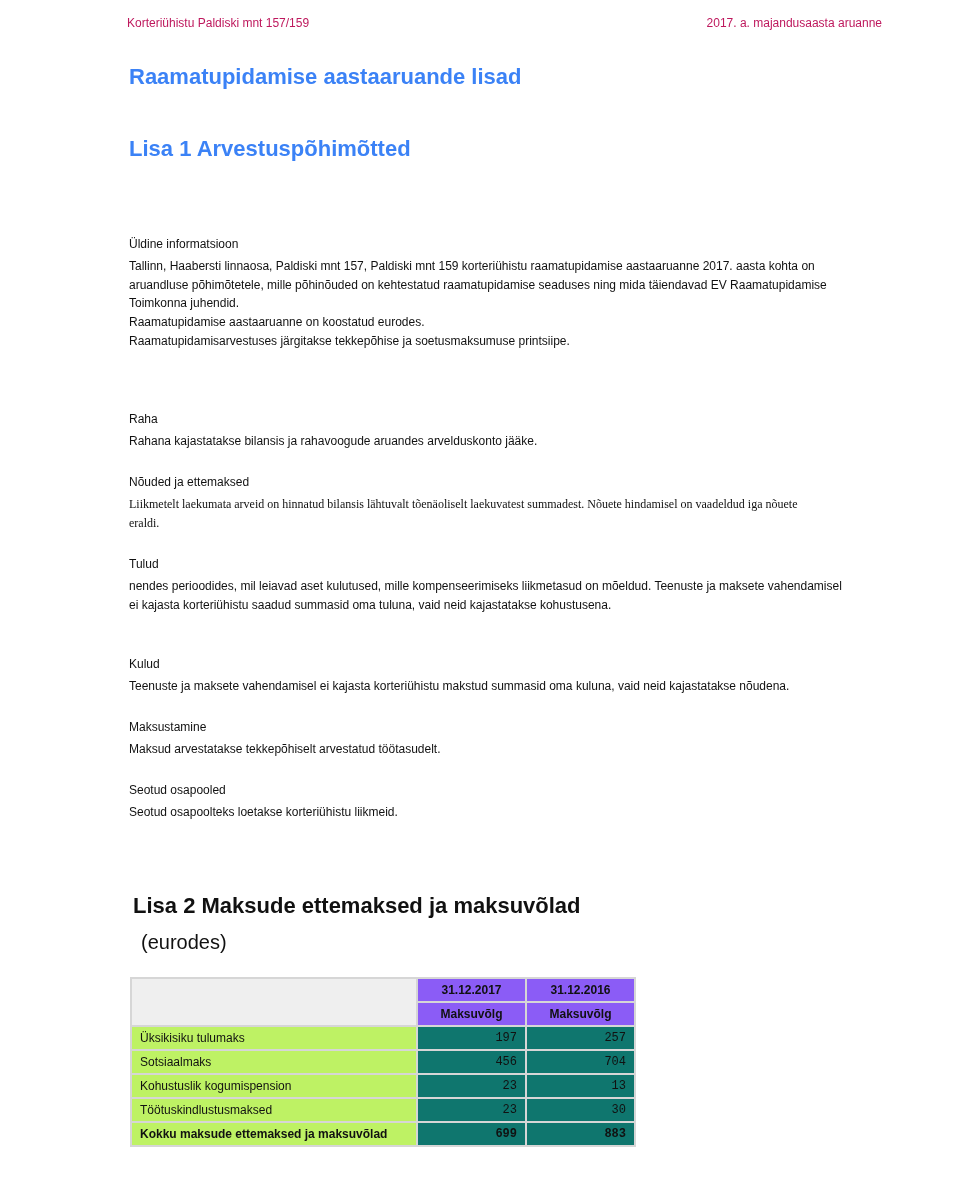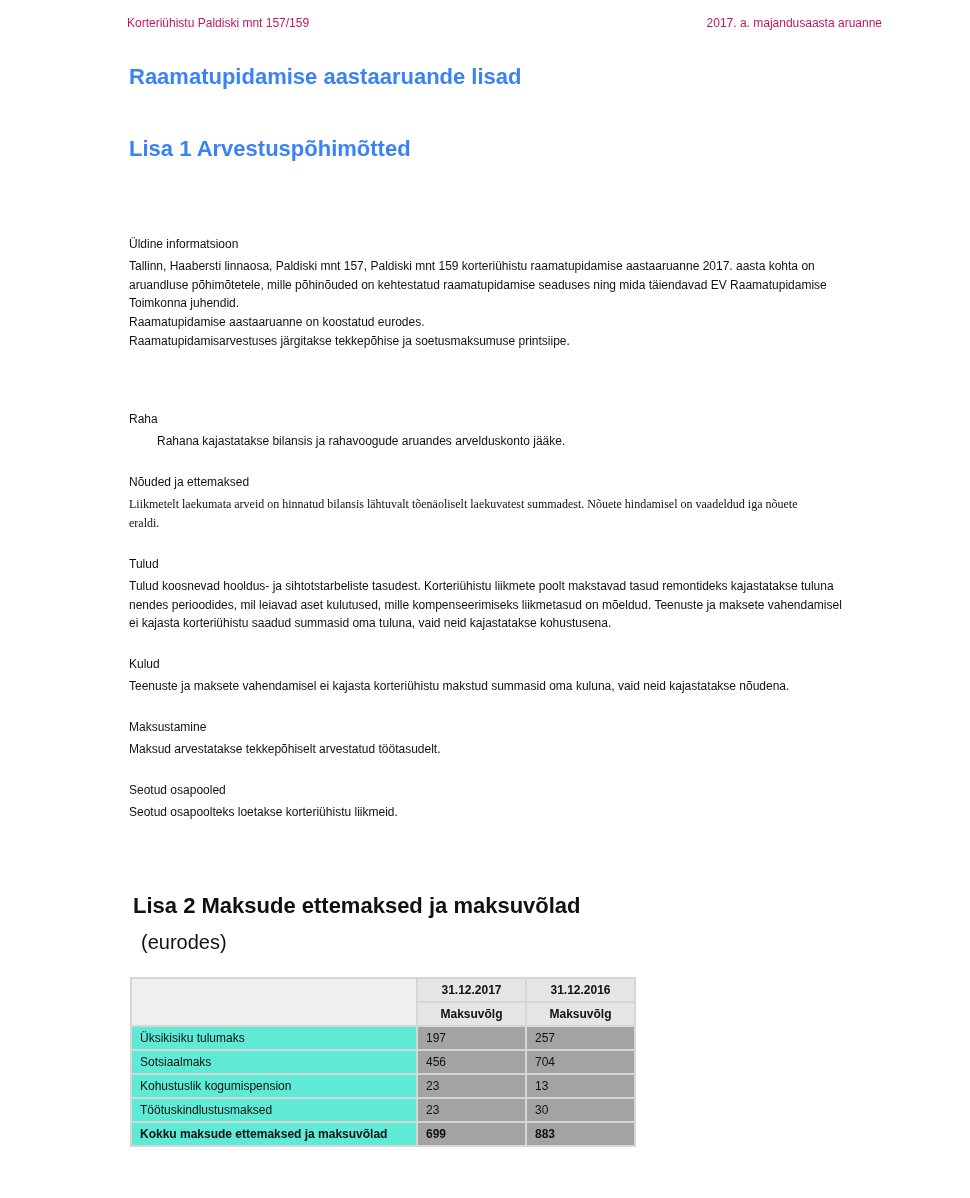--- a/index.html
+++ b/index.html
@@ -17,23 +17,23 @@
   .h2 { position: absolute; left: 133px; top: 893px; font-weight: bold; font-size: 22px; margin: 0; }
   .h2-sub { position: absolute; left: 133px; top: 923px; font-size: 20px; margin: 8px; }
   table.tax {
     position: absolute; left: 130px; top: 977px;
     border-collapse: collapse; font-size: 12px;
     border: 2px solid #d6d6d6;
   }
   table.tax td, table.tax th {
     border: 2px solid #d6d6d6; height: 22px; padding: 0 8px;
   }
-  table.tax th { background: #e5e5e5; font-weight: bold; text-align: center; }
-  table.tax td.label { background: #5eead4; width: 268px; text-align: left; }
-  table.tax td.num { background: #a3a3a3; width: 91px; text-align: left; }
+  table.tax th { background: #8b5cf6; font-weight: bold; text-align: center; }
+  table.tax td.label { background: #bef264; width: 268px; text-align: left; }
+  table.tax td.num { background: #0f766e; width: 91px; text-align: right; font-family: Liberation Mono, monospace; }
   table.tax th.corner { background: #efefef; width: 268px; }
   table.tax th.col { width: 91px; }
   table.tax tr.total td { font-weight: bold; }
 </style>
 </head>
 <body>
 
 <div class="hdr hdr-left">Korteriühistu Paldiski mnt 157/159</div>
 <div class="hdr hdr-right">2017. a. majandusaasta aruanne</div>
 
@@ -43,33 +43,32 @@
 <div class="sec-title" style="top:237px;">Üldine informatsioon</div>
 <div class="sec-body" style="top:257px;">
   <p>Tallinn, Haabersti linnaosa, Paldiski mnt 157, Paldiski mnt 159 korteriühistu raamatupidamise aastaaruanne 2017. aasta kohta on</p>
   <p>aruandluse põhimõtetele, mille põhinõuded on kehtestatud raamatupidamise seaduses ning mida täiendavad EV  Raamatupidamise</p>
   <p>Toimkonna juhendid.</p>
   <p>Raamatupidamise aastaaruanne on koostatud eurodes.</p>
   <p>Raamatupidamisarvestuses järgitakse tekkepõhise ja soetusmaksumuse printsiipe.</p>
 </div>
 
 <div class="sec-title" style="top:412px;">Raha</div>
-<div class="sec-body" style="top:432px;margin-left:28px;">
+<div class="sec-body" style="top:432px;">
   <p>Rahana kajastatakse bilansis ja rahavoogude aruandes arvelduskonto jääke.</p>
 </div>
 
 <div class="sec-title" style="top:475px;">Nõuded ja ettemaksed</div>
 <div class="sec-body" style="top:495px;font-family:Liberation Serif, serif;">
   <p>Liikmetelt laekumata arveid on hinnatud bilansis lähtuvalt tõenäoliselt laekuvatest summadest. Nõuete hindamisel on vaadeldud iga nõuete</p>
   <p>eraldi.</p>
 </div>
 
 <div class="sec-title" style="top:557px;">Tulud</div>
 <div class="sec-body" style="top:577px;">
-  <p>Tulud koosnevad hooldus- ja sihtotstarbeliste tasudest. Korteriühistu liikmete poolt makstavad tasud remontideks kajastatakse tuluna</p>
   <p>nendes perioodides, mil leiavad aset  kulutused, mille kompenseerimiseks liikmetasud on mõeldud. Teenuste ja maksete vahendamisel</p>
   <p>ei kajasta korteriühistu saadud summasid oma tuluna, vaid neid kajastatakse kohustusena.</p>
 </div>
 
 <div class="sec-title" style="top:657px;">Kulud</div>
 <div class="sec-body" style="top:677px;">
   <p>Teenuste ja maksete vahendamisel ei kajasta korteriühistu makstud summasid oma kuluna, vaid neid kajastatakse nõudena.</p>
 </div>
 
 <div class="sec-title" style="top:720px;">Maksustamine</div>

